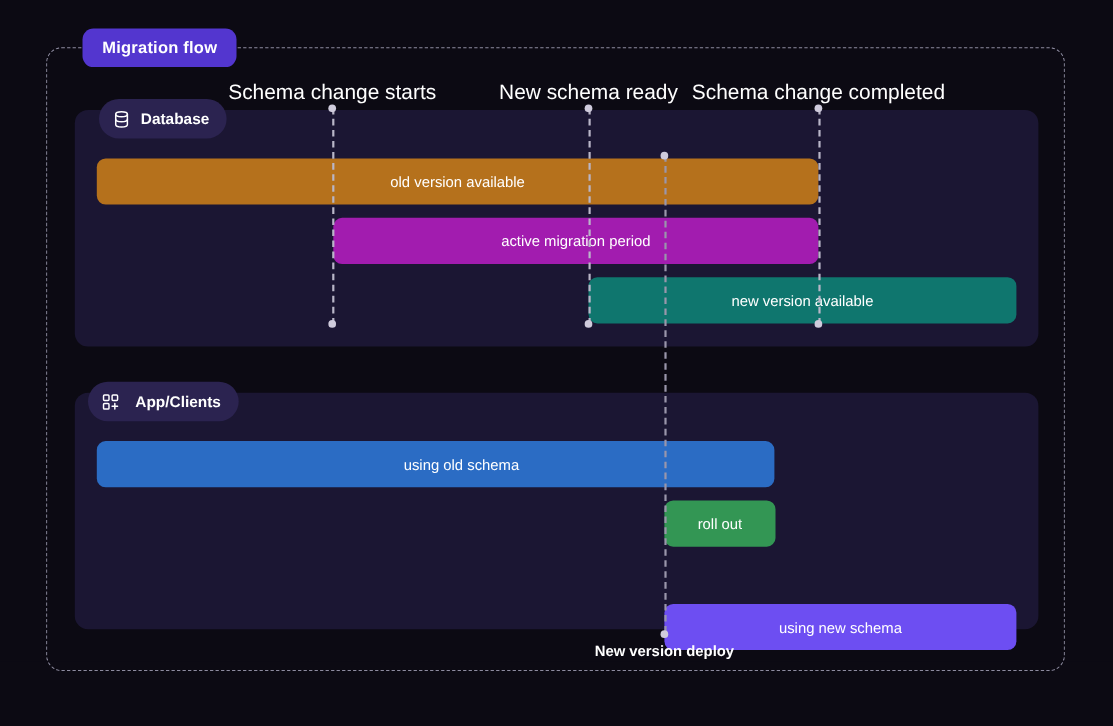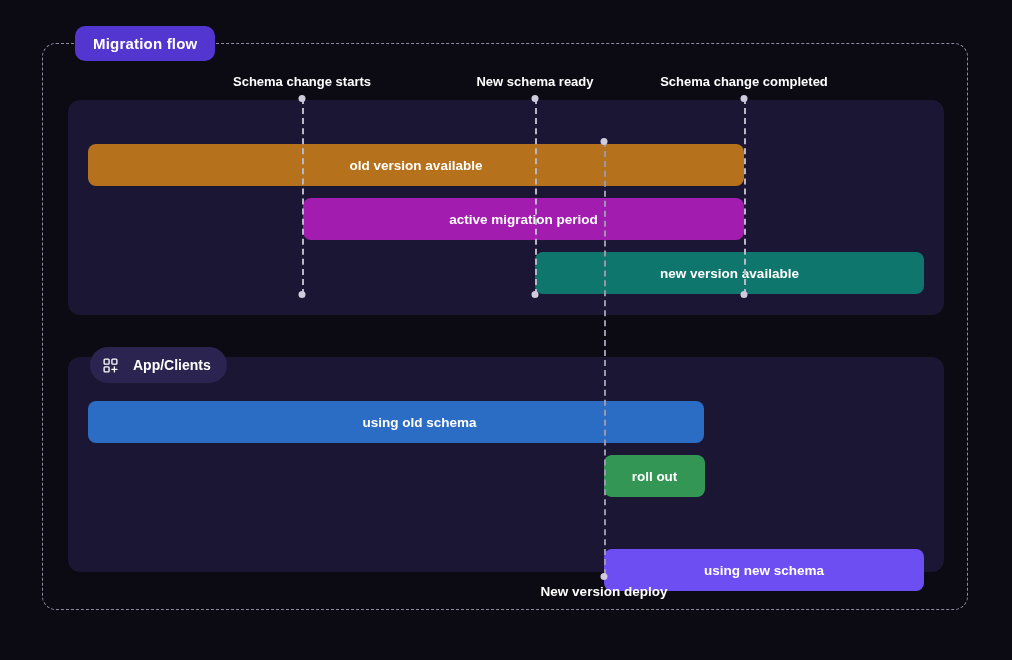--- a/index.html
+++ b/index.html
@@ -60,29 +60,29 @@
     padding: 0 16px 0 12px;
     display: flex; align-items: center; gap: 9px;
     background: #2b2350;
     border-radius: 18px;
     color: #ffffff;
     font-size: 14px;
     font-weight: bold;
     z-index: 7;
   }
   #badge-db  { left: 90px; top: 90px; }
-  #badge-app { left: 90px; top: 347px; gap: 14px; }
+  #badge-app { left: 80px; top: 347px; gap: 14px; }
   .lane-badge .icon { display: flex; align-items: center; }
 
   
   .milestone-label {
     position: absolute;
     color: #ffffff;
-    font-size: 13px;
-    font-weight: bold;
+    font-size: 19px;
+    font-weight: normal;
     white-space: nowrap;
     transform: translateX(-50%);
     z-index: 6;
   }
 
   
   .vline {
     position: absolute;
     width: 0;
     border-left: 2px dashed #b9b6c8;
@@ -108,21 +108,21 @@
   
   .bar {
     position: absolute;
     height: 42px;
     border-radius: 8px;
     display: flex;
     align-items: center;
     justify-content: center;
     color: #ffffff;
     font-size: 13.5px;
-    font-weight: bold;
+    font-weight: normal;
     z-index: 4;
     white-space: nowrap;
   }
 
   
   .deploy-label {
     position: absolute;
     color: #ffffff;
     font-size: 13.5px;
     font-weight: bold;
@@ -138,20 +138,30 @@
 
   <div class="outer-frame"></div>
 
   <div class="title-badge">
     <span>Migration flow</span>
   </div>
 
   <div class="lane" id="lane-db"></div>
   <div class="lane" id="lane-app"></div>
 
+  <div class="lane-badge" id="badge-db">
+    <span class="icon">
+      <svg width="17" height="17" viewBox="0 0 24 24" fill="none" stroke="#ffffff" stroke-width="1.9" stroke-linecap="round" stroke-linejoin="round">
+        <ellipse cx="12" cy="5.5" rx="7.5" ry="3.2"></ellipse>
+        <path d="M4.5 5.5v13c0 1.77 3.36 3.2 7.5 3.2s7.5-1.43 7.5-3.2v-13"></path>
+        <path d="M4.5 12c0 1.77 3.36 3.2 7.5 3.2s7.5-1.43 7.5-3.2"></path>
+      </svg>
+    </span>
+    <span>Database</span>
+  </div>
 
   <div class="lane-badge" id="badge-app">
     <span class="icon">
       <svg width="17" height="17" viewBox="0 0 24 24" fill="none" stroke="#ffffff" stroke-width="1.9" stroke-linecap="round" stroke-linejoin="round">
         <rect x="3" y="3" width="7" height="7" rx="1.2"></rect>
         <rect x="14" y="3" width="7" height="7" rx="1.2"></rect>
         <rect x="3" y="14" width="7" height="7" rx="1.2"></rect>
         <path d="M17.5 14v7M14 17.5h7"></path>
       </svg>
     </span>

